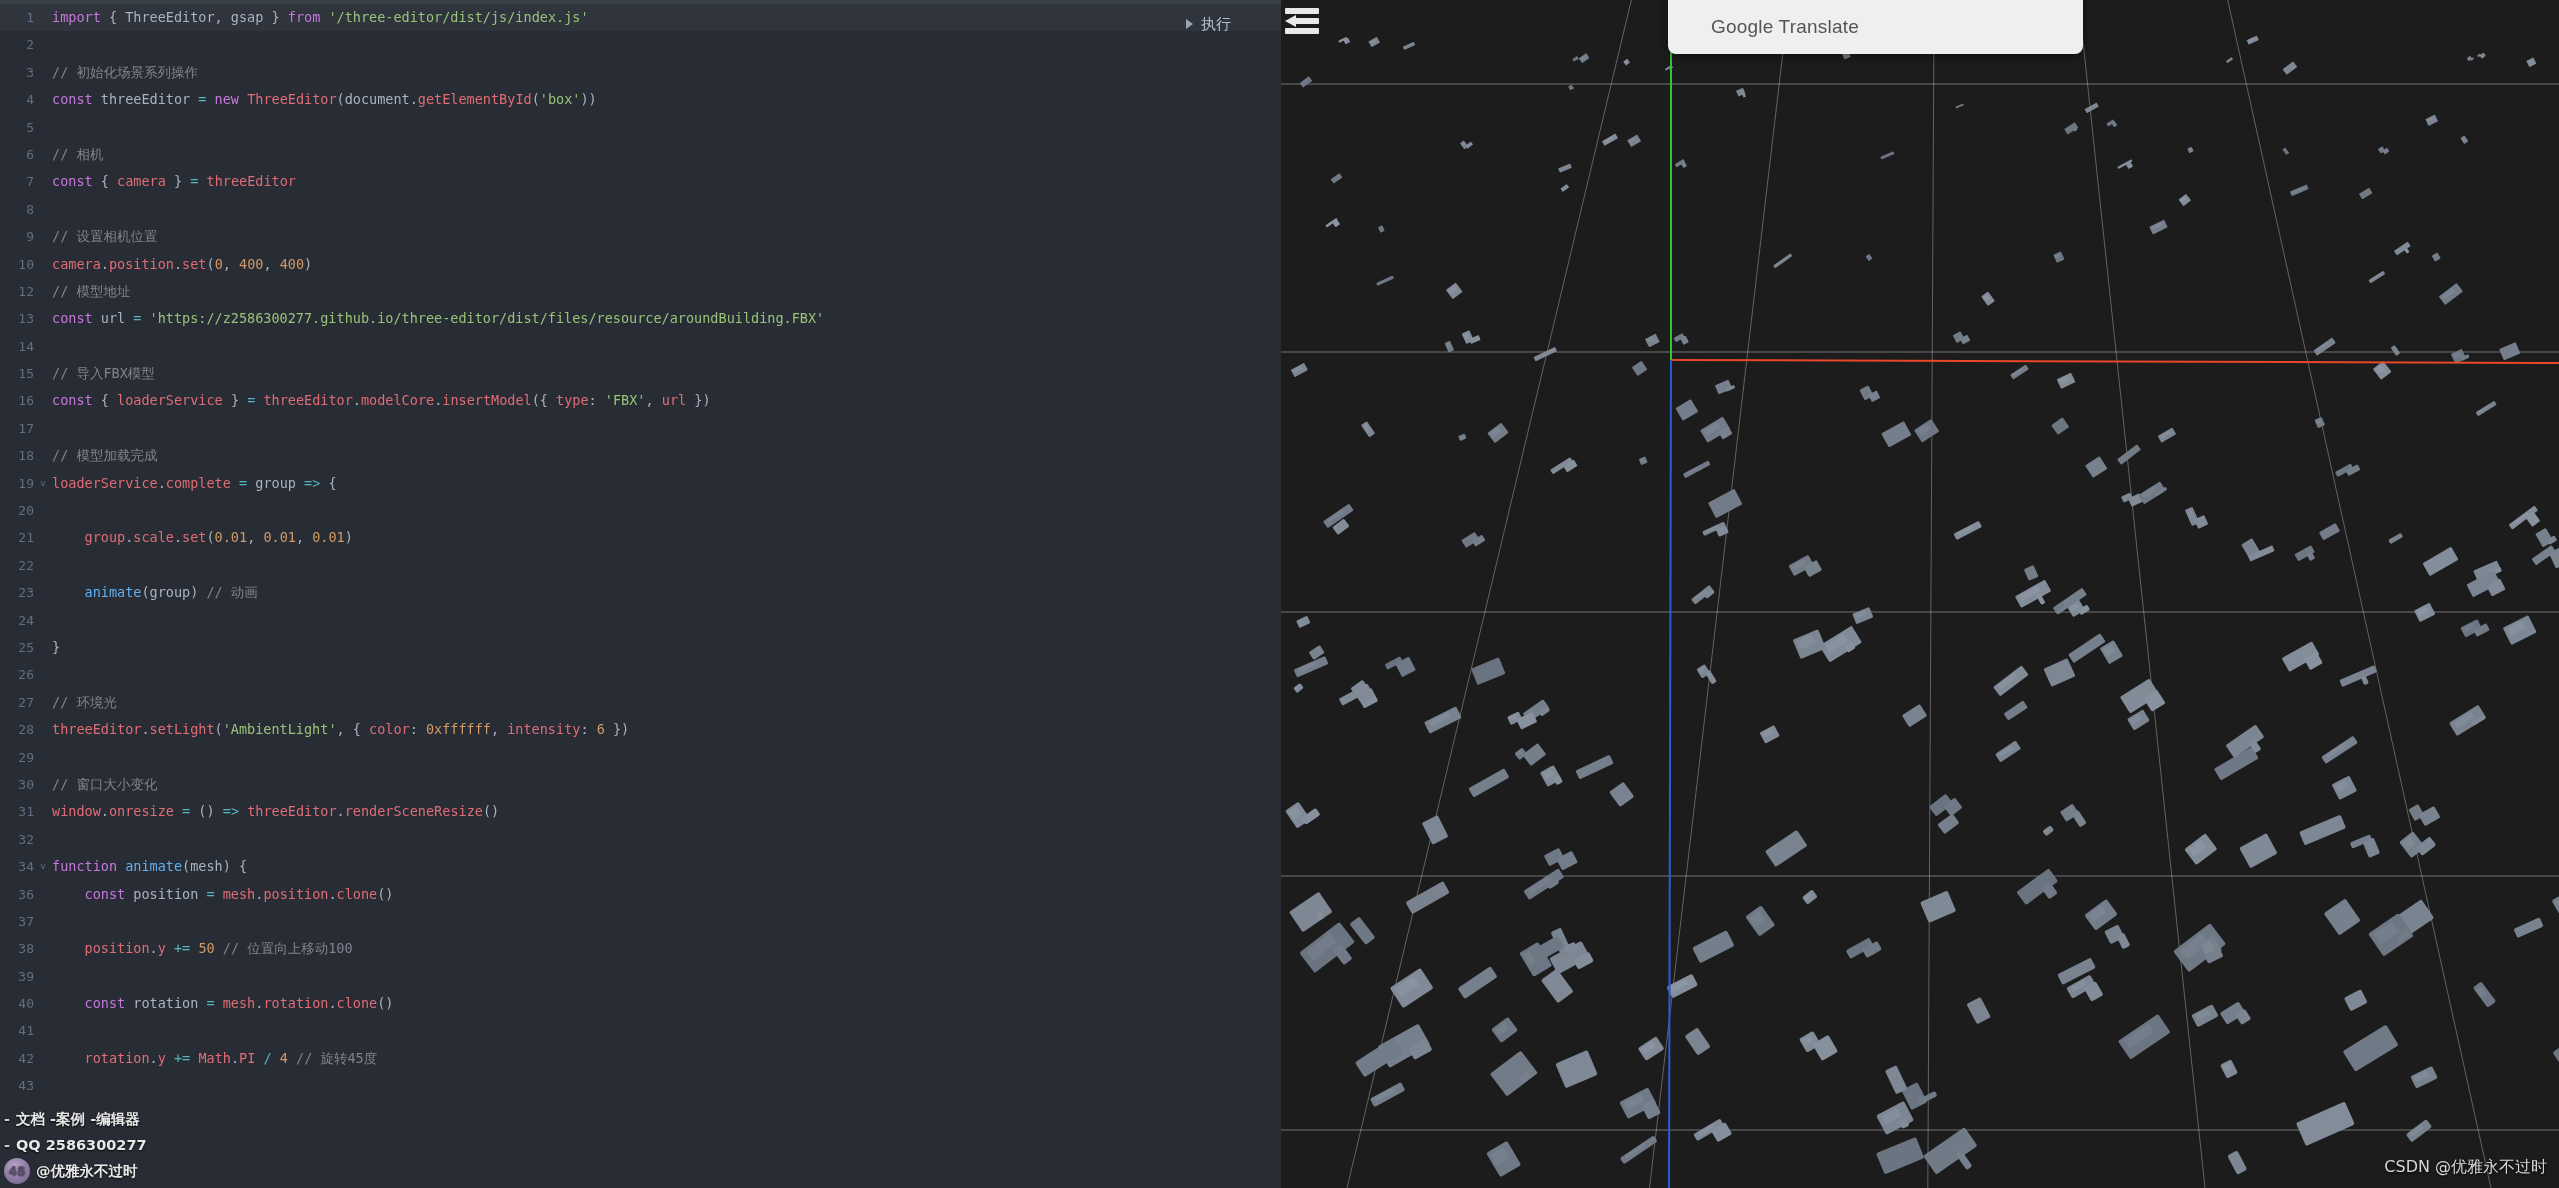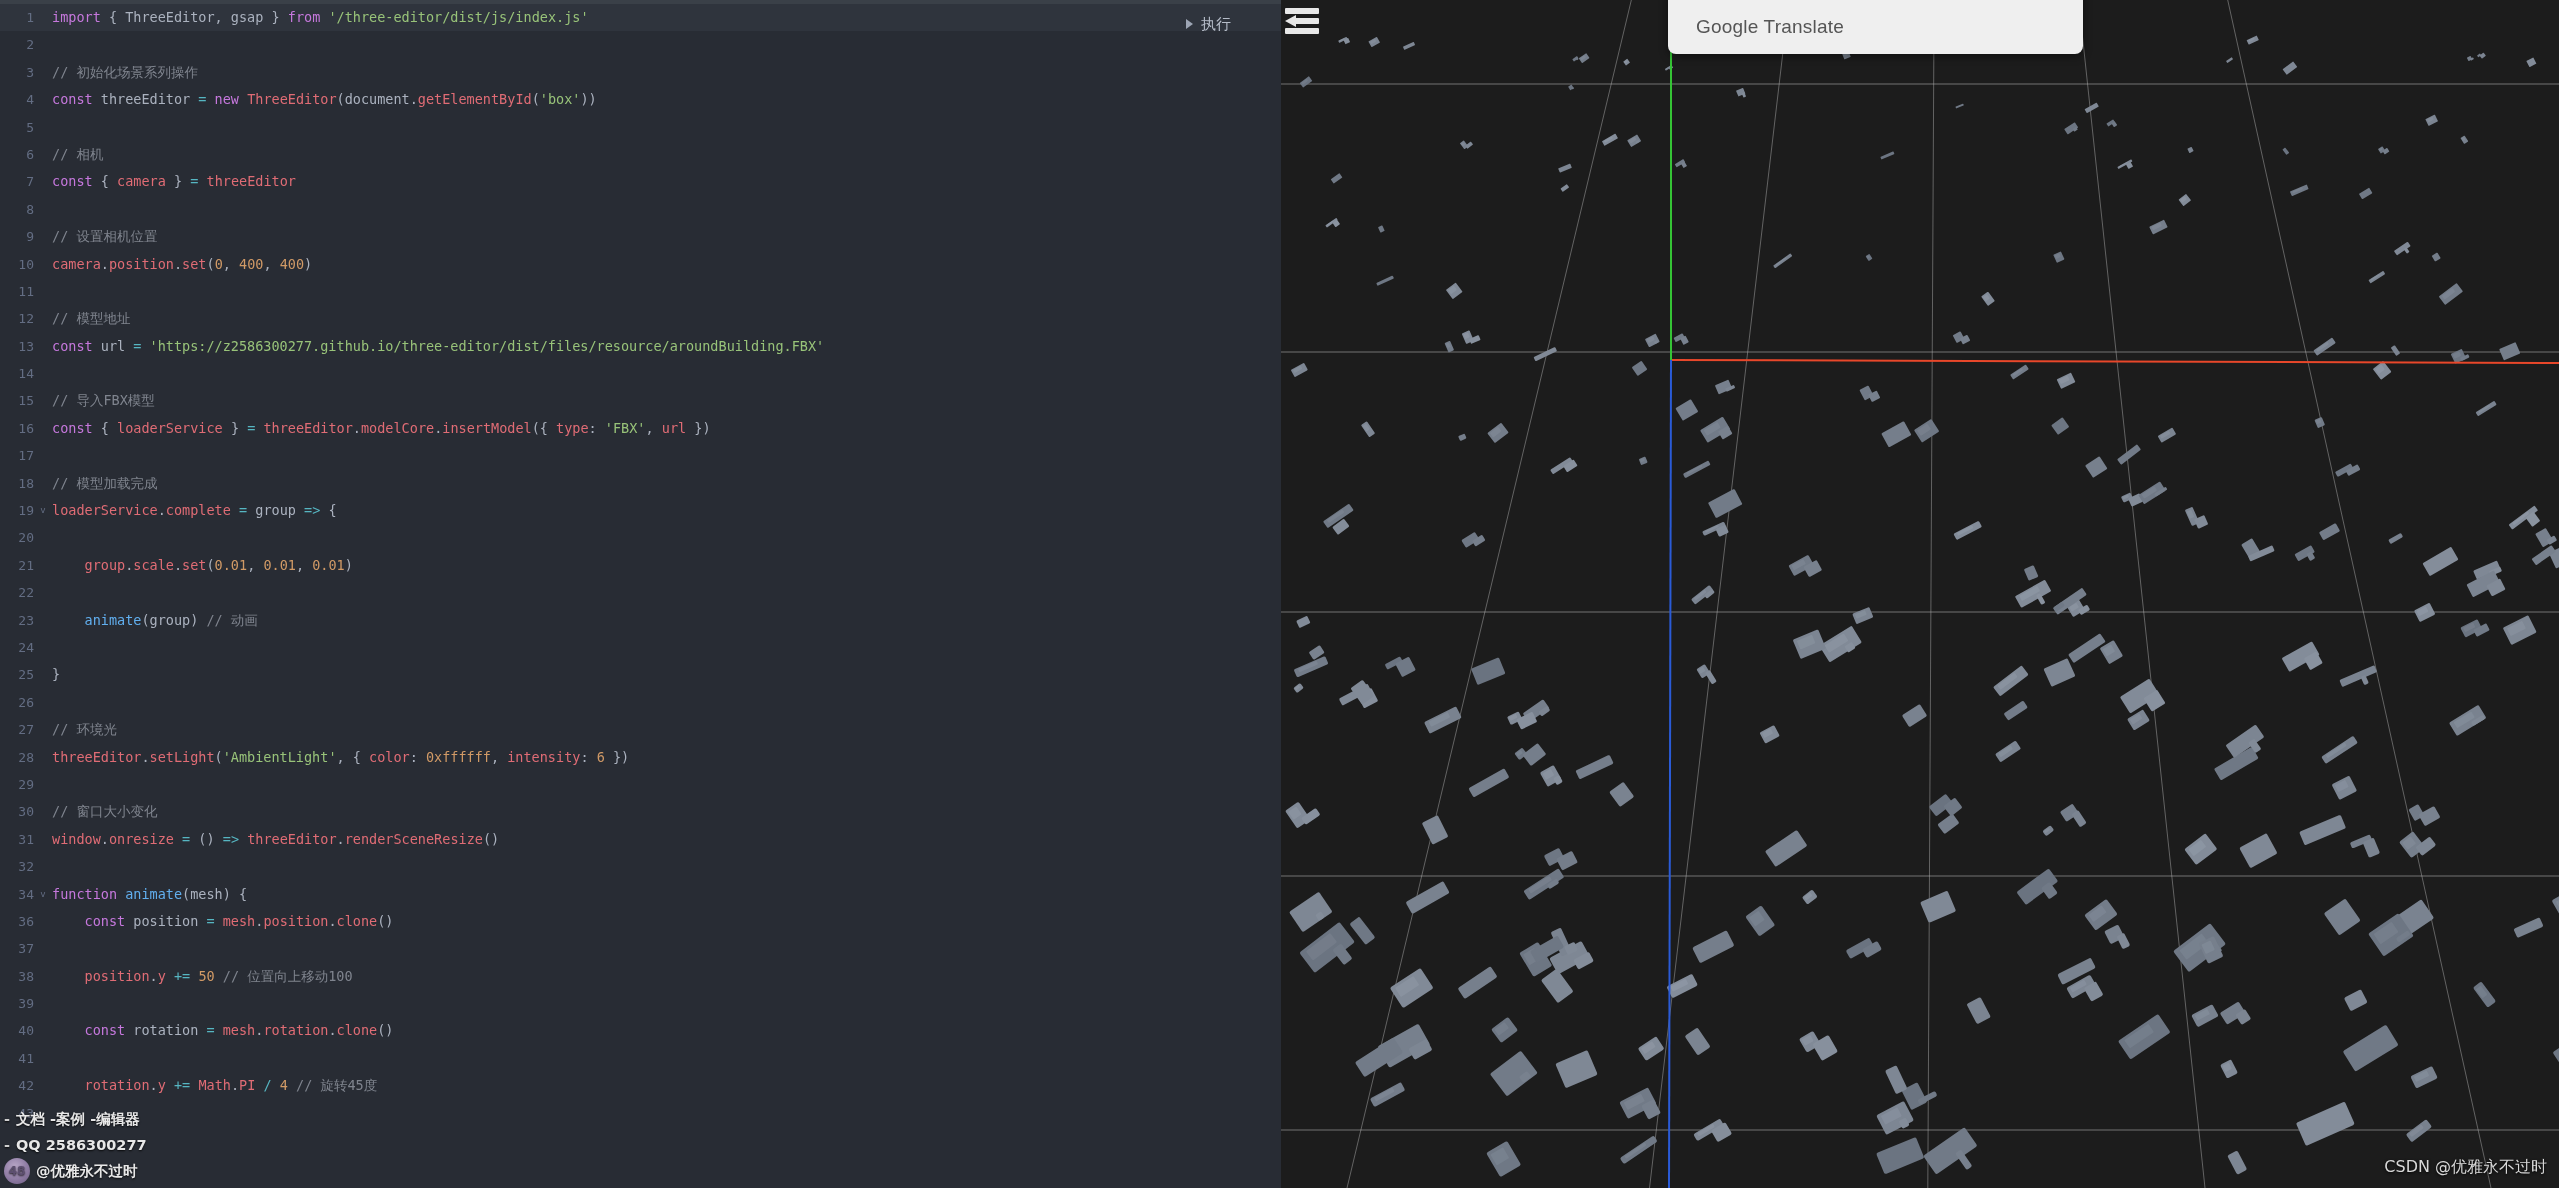--- a/index.html
+++ b/index.html
@@ -106,21 +106,21 @@
     background:#efefef;
     border-radius:8px;
     box-shadow:0 2px 10px rgba(0,0,0,.45);
     display:flex;align-items:flex-end;
     padding:0 0 16px 28px;
     box-sizing:border-box;
     z-index:60;
   }
   #gt-popup .gt-label{
     font-family:"Liberation Sans","DejaVu Sans",sans-serif;
-    font-size:19px;color:#555;letter-spacing:.2px;
+    font-size:19px;color:#555;letter-spacing:.2px;margin-left:15px;
   }
 
   
   #overlay-left{
     position:absolute;left:4px;bottom:4px;z-index:50;
     font-family:"DejaVu Sans",sans-serif;
     pointer-events:none;
   }
   #overlay-left .ov-row{
     display:flex;align-items:center;gap:6px;
@@ -158,21 +158,20 @@
         <div class="code-line active"><span class="gutter">1</span><span class="fold"></span><span class="ln-text"><span class="t-kw">import</span><span class="t-plain"> </span><span class="t-punc">{</span><span class="t-plain"> ThreeEditor, gsap </span><span class="t-punc">}</span><span class="t-plain"> </span><span class="t-kw">from</span><span class="t-plain"> </span><span class="t-str">'/three-editor/dist/js/index.js'</span></span></div>
         <div class="code-line"><span class="gutter">2</span><span class="fold"></span><span class="ln-text"></span></div>
         <div class="code-line"><span class="gutter">3</span><span class="fold"></span><span class="ln-text"><span class="t-cmt">// 初始化场景系列操作</span></span></div>
         <div class="code-line"><span class="gutter">4</span><span class="fold"></span><span class="ln-text"><span class="t-kw">const</span><span class="t-plain"> threeEditor </span><span class="t-op">=</span><span class="t-plain"> </span><span class="t-kw">new</span><span class="t-plain"> </span><span class="t-var">ThreeEditor</span><span class="t-punc">(</span><span class="t-plain">document</span><span class="t-punc">.</span><span class="t-var">getElementById</span><span class="t-punc">(</span><span class="t-str">'box'</span><span class="t-punc">))</span></span></div>
         <div class="code-line"><span class="gutter">5</span><span class="fold"></span><span class="ln-text"></span></div>
         <div class="code-line"><span class="gutter">6</span><span class="fold"></span><span class="ln-text"><span class="t-cmt">// 相机</span></span></div>
         <div class="code-line"><span class="gutter">7</span><span class="fold"></span><span class="ln-text"><span class="t-kw">const</span><span class="t-plain"> </span><span class="t-punc">{</span><span class="t-plain"> </span><span class="t-var">camera</span><span class="t-plain"> </span><span class="t-punc">}</span><span class="t-plain"> </span><span class="t-op">=</span><span class="t-plain"> </span><span class="t-var">threeEditor</span></span></div>
         <div class="code-line"><span class="gutter">8</span><span class="fold"></span><span class="ln-text"></span></div>
         <div class="code-line"><span class="gutter">9</span><span class="fold"></span><span class="ln-text"><span class="t-cmt">// 设置相机位置</span></span></div>
         <div class="code-line"><span class="gutter">10</span><span class="fold"></span><span class="ln-text"><span class="t-var">camera</span><span class="t-punc">.</span><span class="t-var">position</span><span class="t-punc">.</span><span class="t-var">set</span><span class="t-punc">(</span><span class="t-num">0</span><span class="t-punc">, </span><span class="t-num">400</span><span class="t-punc">, </span><span class="t-num">400</span><span class="t-punc">)</span></span></div>
-        <div class="code-line"><span class="gutter">11</span><span class="fold"></span><span class="ln-text"></span></div>
         <div class="code-line"><span class="gutter">12</span><span class="fold"></span><span class="ln-text"><span class="t-cmt">// 模型地址</span></span></div>
         <div class="code-line"><span class="gutter">13</span><span class="fold"></span><span class="ln-text"><span class="t-kw">const</span><span class="t-plain"> url </span><span class="t-op">=</span><span class="t-plain"> </span><span class="t-str">'https://z2586300277.github.io/three-editor/dist/files/resource/aroundBuilding.FBX'</span></span></div>
         <div class="code-line"><span class="gutter">14</span><span class="fold"></span><span class="ln-text"></span></div>
         <div class="code-line"><span class="gutter">15</span><span class="fold"></span><span class="ln-text"><span class="t-cmt">// 导入FBX模型</span></span></div>
         <div class="code-line"><span class="gutter">16</span><span class="fold"></span><span class="ln-text"><span class="t-kw">const</span><span class="t-plain"> </span><span class="t-punc">{</span><span class="t-plain"> </span><span class="t-var">loaderService</span><span class="t-plain"> </span><span class="t-punc">}</span><span class="t-plain"> </span><span class="t-op">=</span><span class="t-plain"> </span><span class="t-var">threeEditor</span><span class="t-punc">.</span><span class="t-var">modelCore</span><span class="t-punc">.</span><span class="t-var">insertModel</span><span class="t-punc">({ </span><span class="t-var">type</span><span class="t-punc">: </span><span class="t-str">'FBX'</span><span class="t-punc">, </span><span class="t-var">url</span><span class="t-punc"> })</span></span></div>
         <div class="code-line"><span class="gutter">17</span><span class="fold"></span><span class="ln-text"></span></div>
         <div class="code-line"><span class="gutter">18</span><span class="fold"></span><span class="ln-text"><span class="t-cmt">// 模型加载完成</span></span></div>
         <div class="code-line"><span class="gutter">19</span><span class="fold">v</span><span class="ln-text"><span class="t-var">loaderService</span><span class="t-punc">.</span><span class="t-var">complete</span><span class="t-plain"> </span><span class="t-op">=</span><span class="t-plain"> group </span><span class="t-op">=&gt;</span><span class="t-punc"> {</span></span></div>
         <div class="code-line"><span class="gutter">20</span><span class="fold"></span><span class="ln-text"></span></div>
         <div class="code-line"><span class="gutter">21</span><span class="fold"></span><span class="ln-text"><span class="t-plain">    </span><span class="t-var">group</span><span class="t-punc">.</span><span class="t-var">scale</span><span class="t-punc">.</span><span class="t-var">set</span><span class="t-punc">(</span><span class="t-num">0.01</span><span class="t-punc">, </span><span class="t-num">0.01</span><span class="t-punc">, </span><span class="t-num">0.01</span><span class="t-punc">)</span></span></div>

